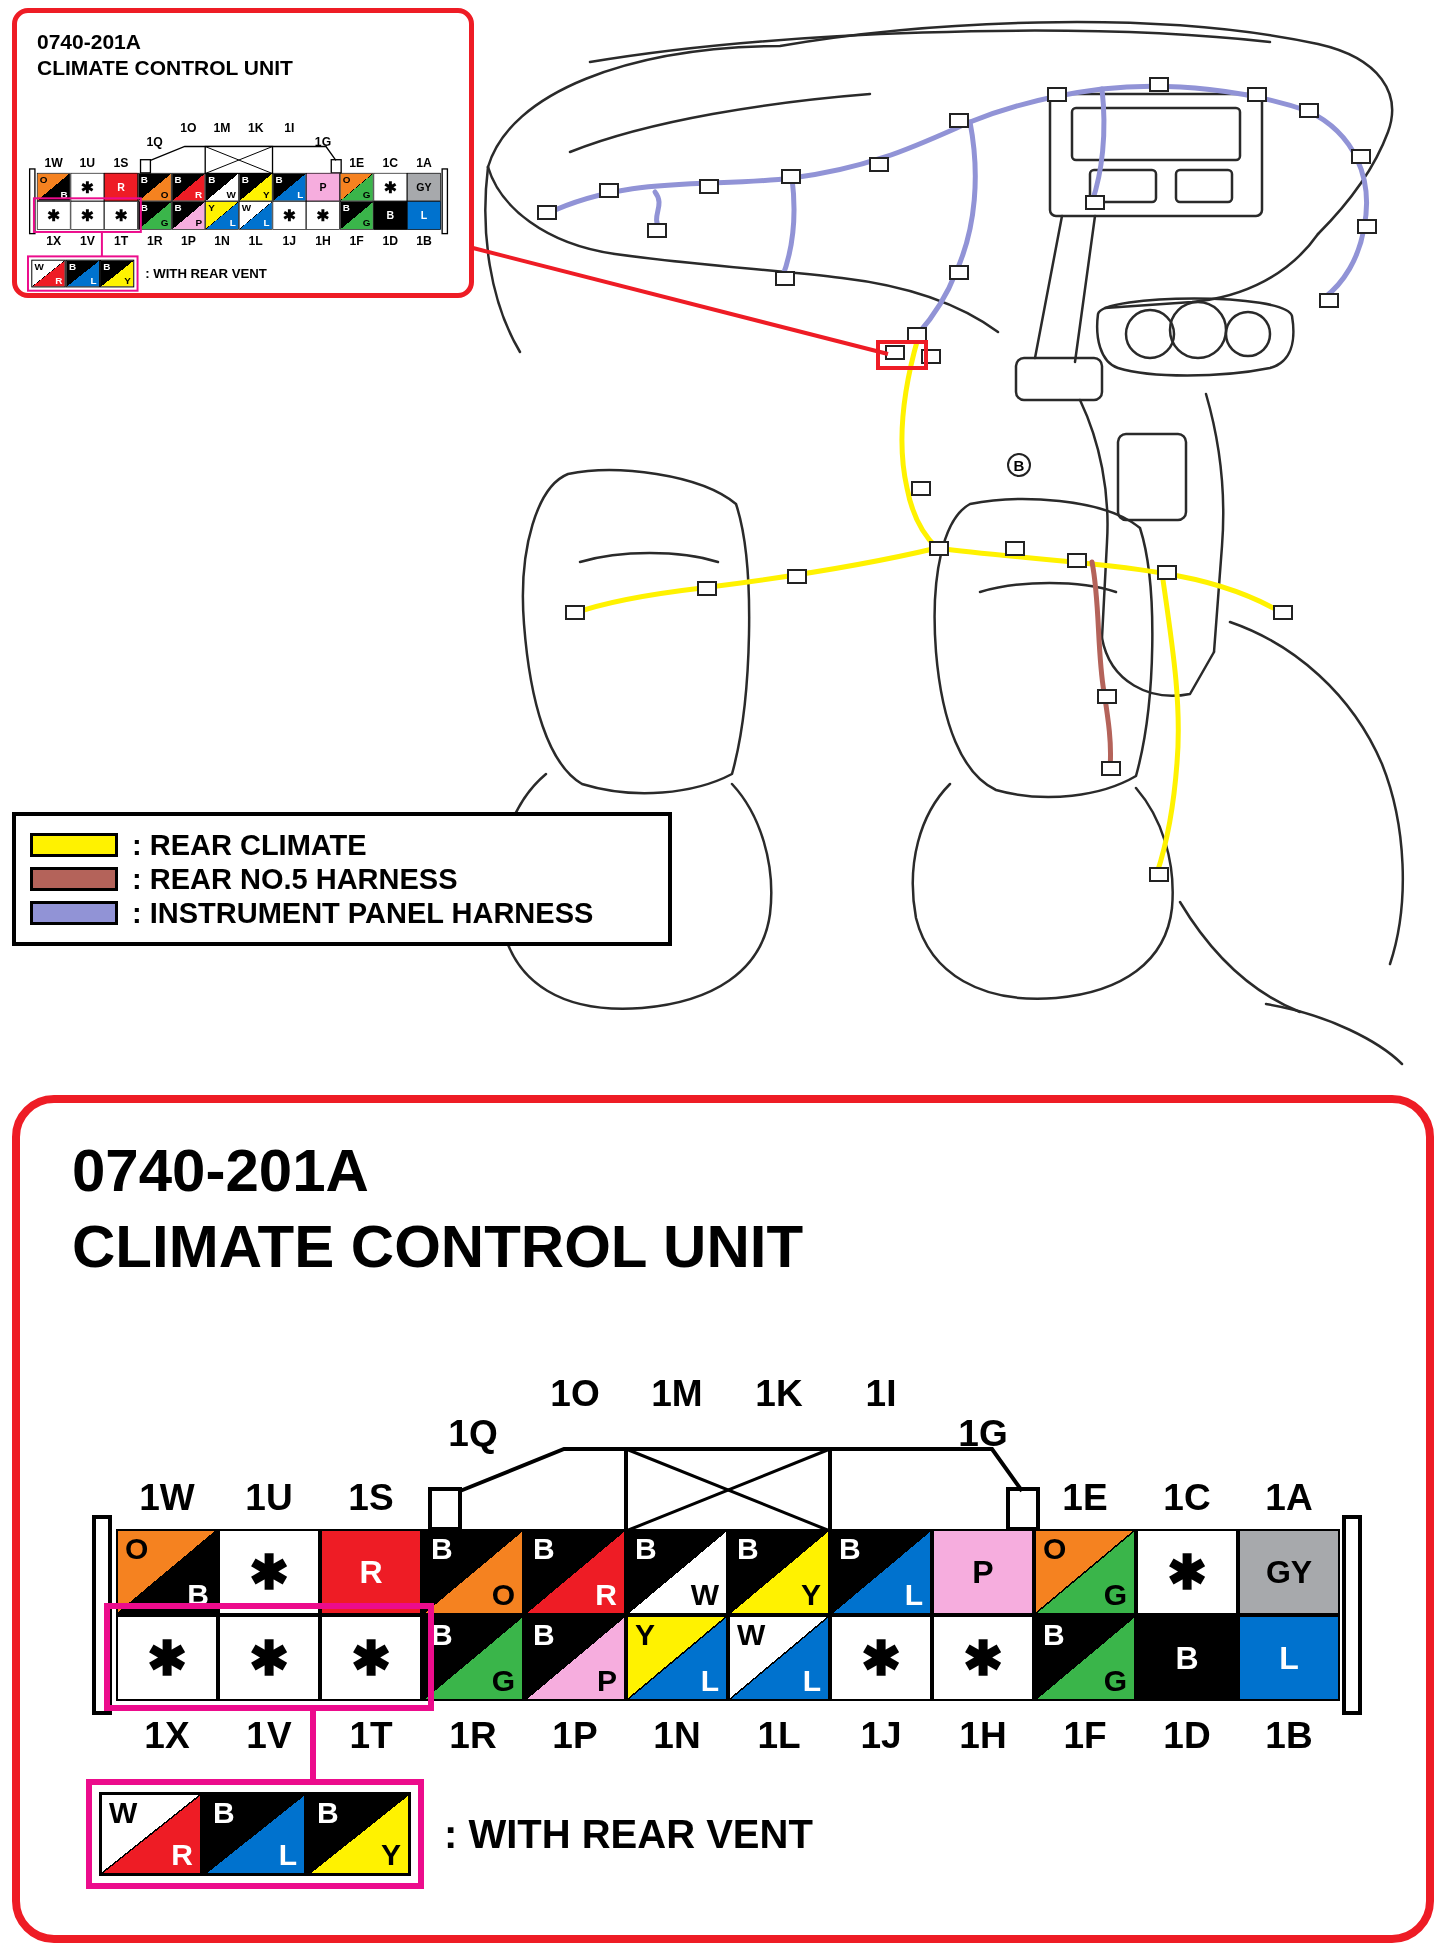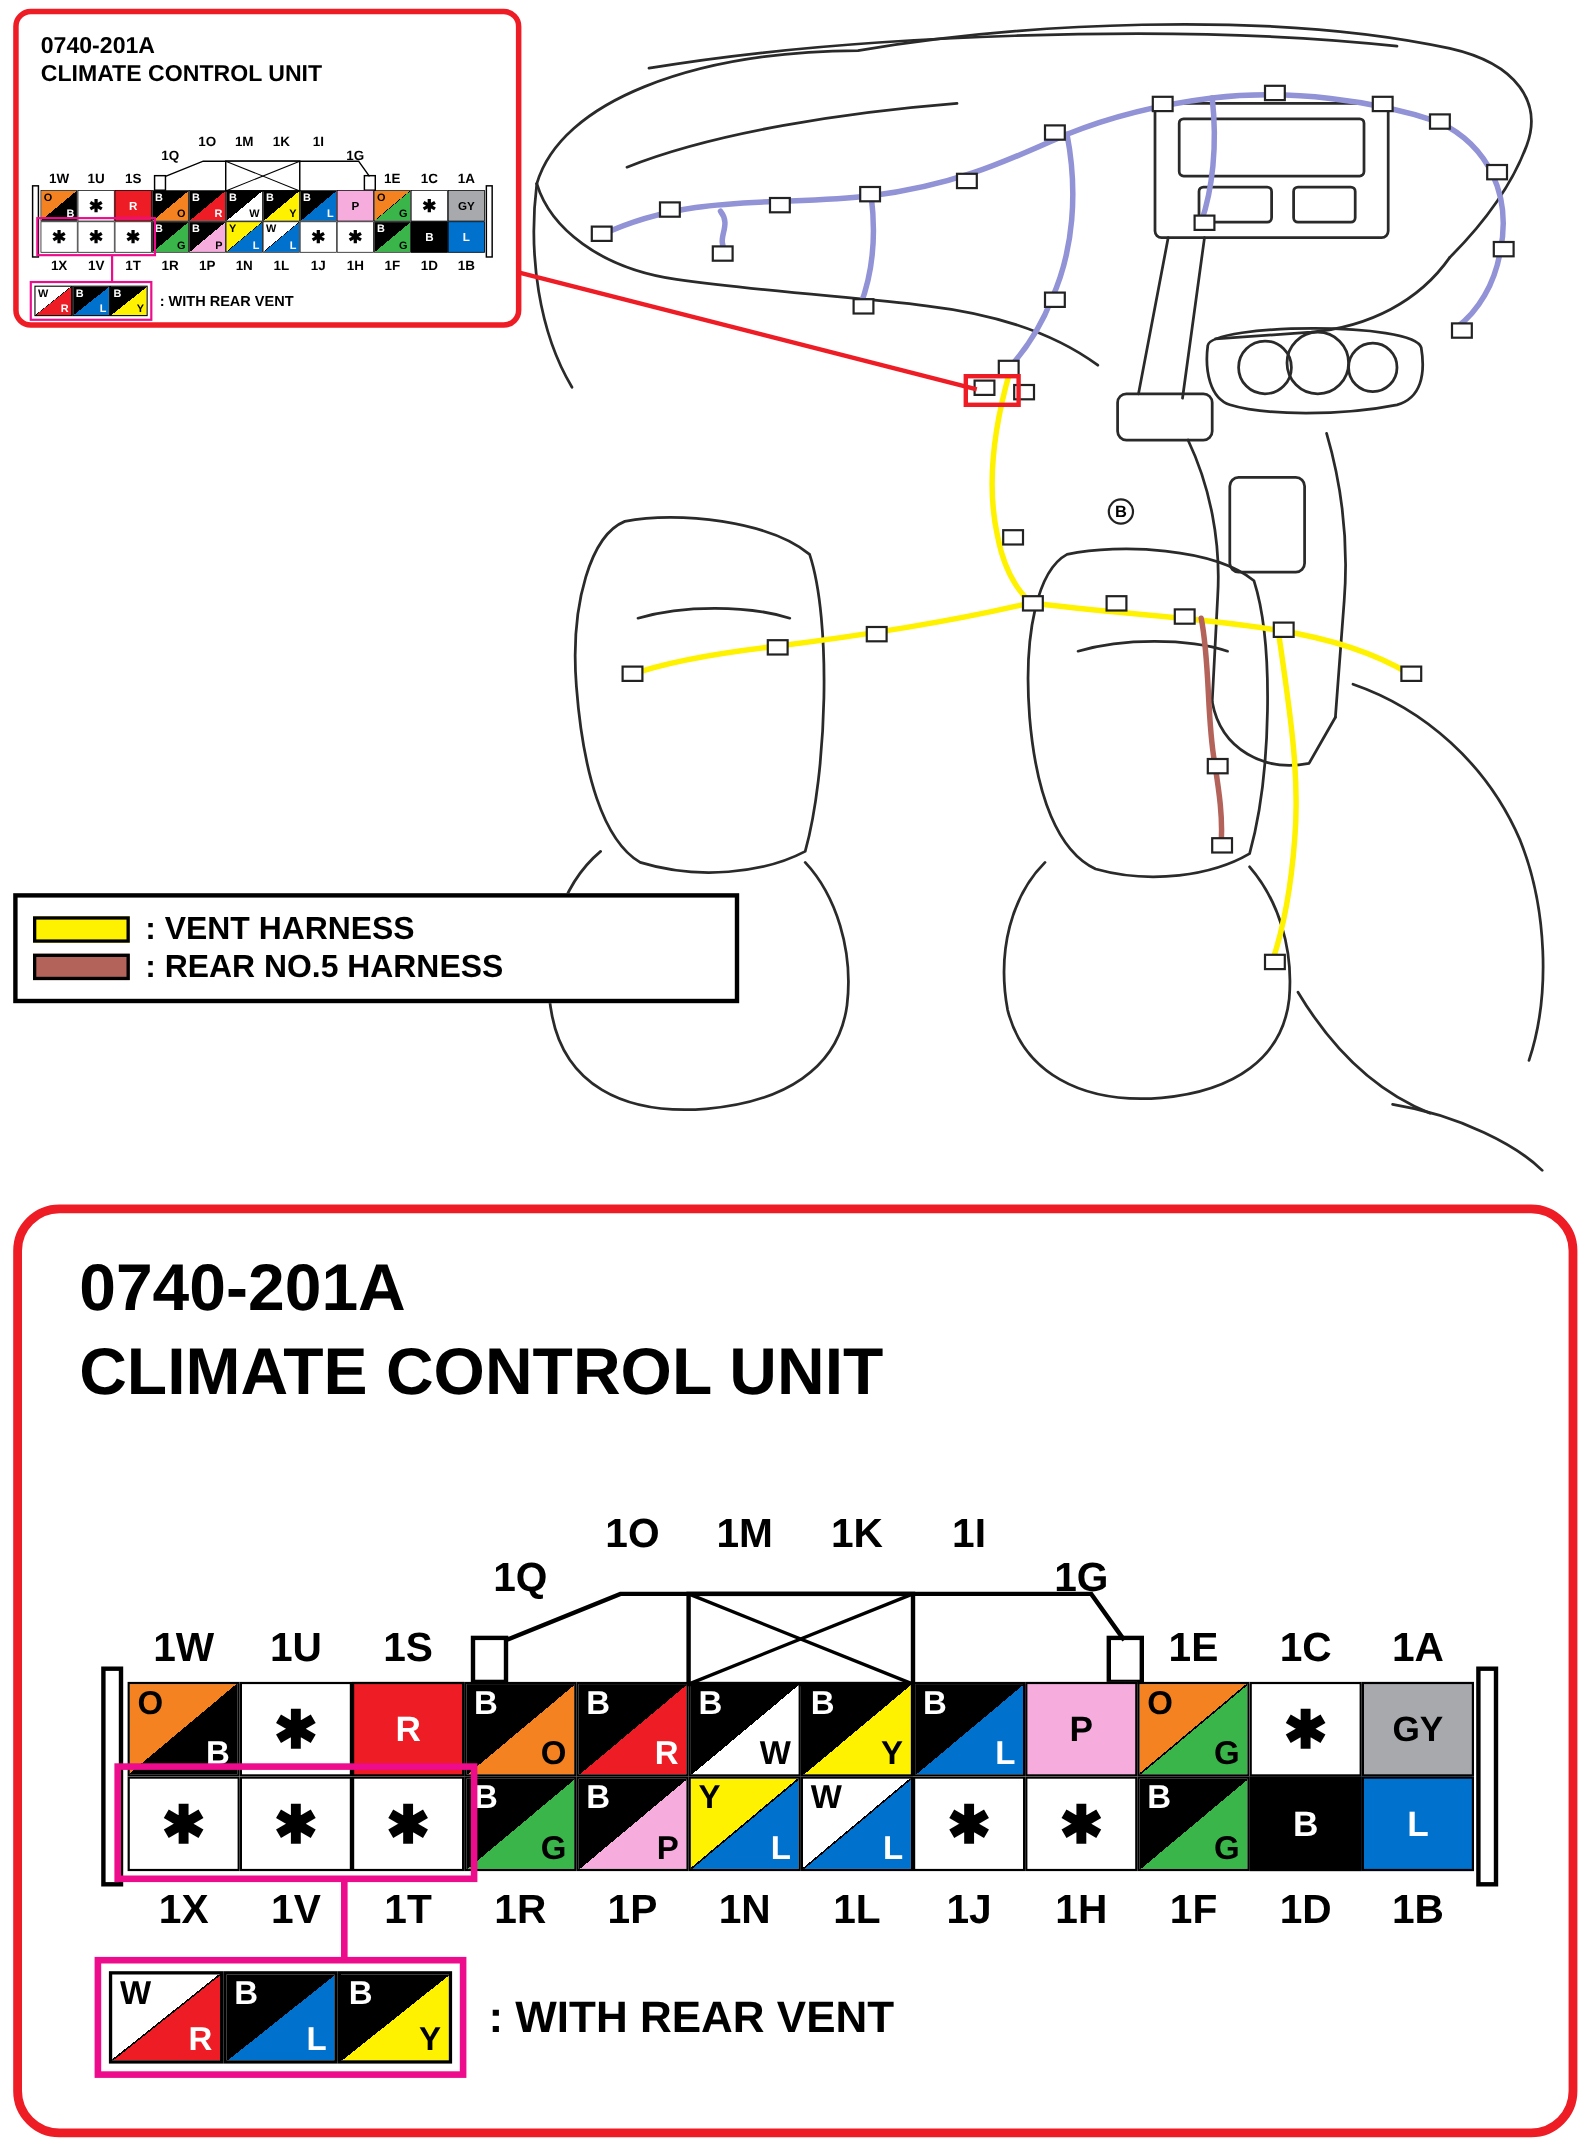--- a/index.html
+++ b/index.html
@@ -332,25 +332,29 @@
         </div>
         <div class="rv-label">: WITH REAR VENT</div>
       </div>
     </div>
       </div>
   </div>
 
   <div class="legend">
     <div class="legend-row">
       <span class="swatch" style="background: rgb(255, 242, 0);"></span>
-      <span class="legend-label">: VENT HARNESS</span>
+      <span class="legend-label">: REAR CLIMATE</span>
     </div>
     <div class="legend-row">
       <span class="swatch" style="background: rgb(180, 99, 90);"></span>
       <span class="legend-label">: REAR NO.5 HARNESS</span>
+    </div>
+    <div class="legend-row">
+      <span class="swatch" style="background: rgb(145, 147, 214);"></span>
+      <span class="legend-label">: INSTRUMENT PANEL HARNESS</span>
     </div>
   </div>
 
   <div class="detail-box">
     <div class="detail-title">
       <div>0740-201A</div>
       <div>CLIMATE CONTROL UNIT</div>
     </div>
 
     <div class="connector" id="connector-main">

